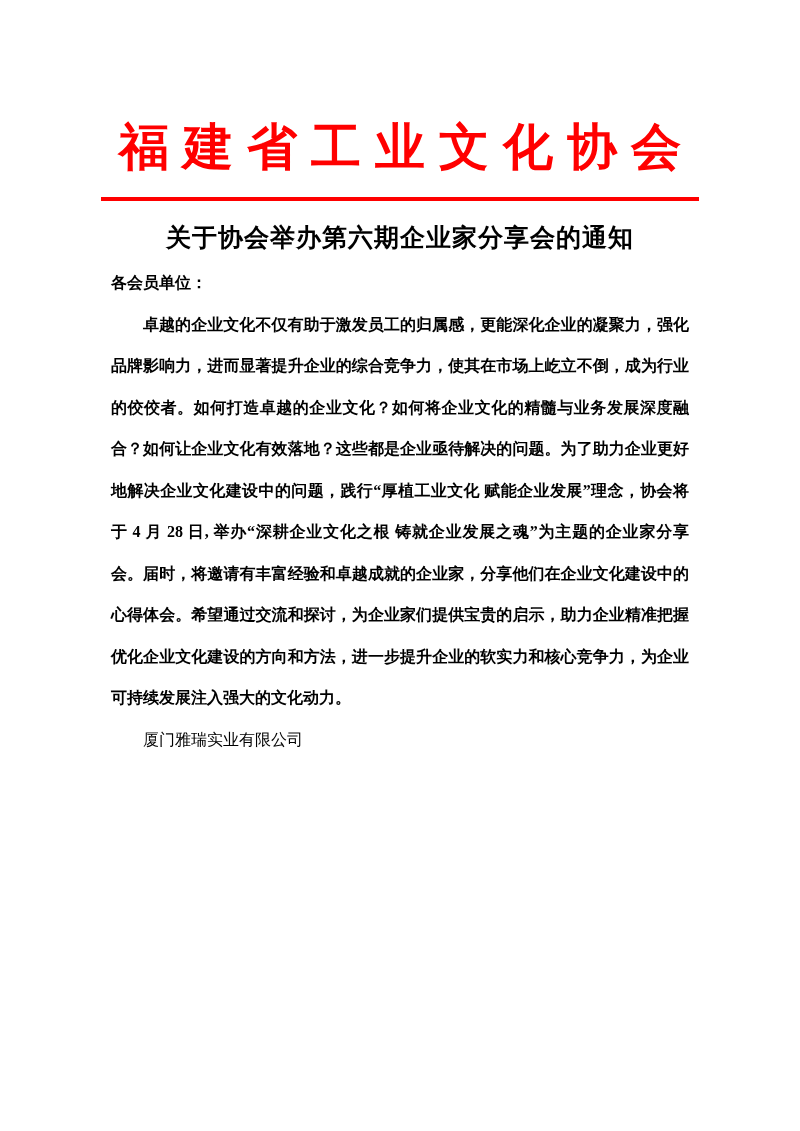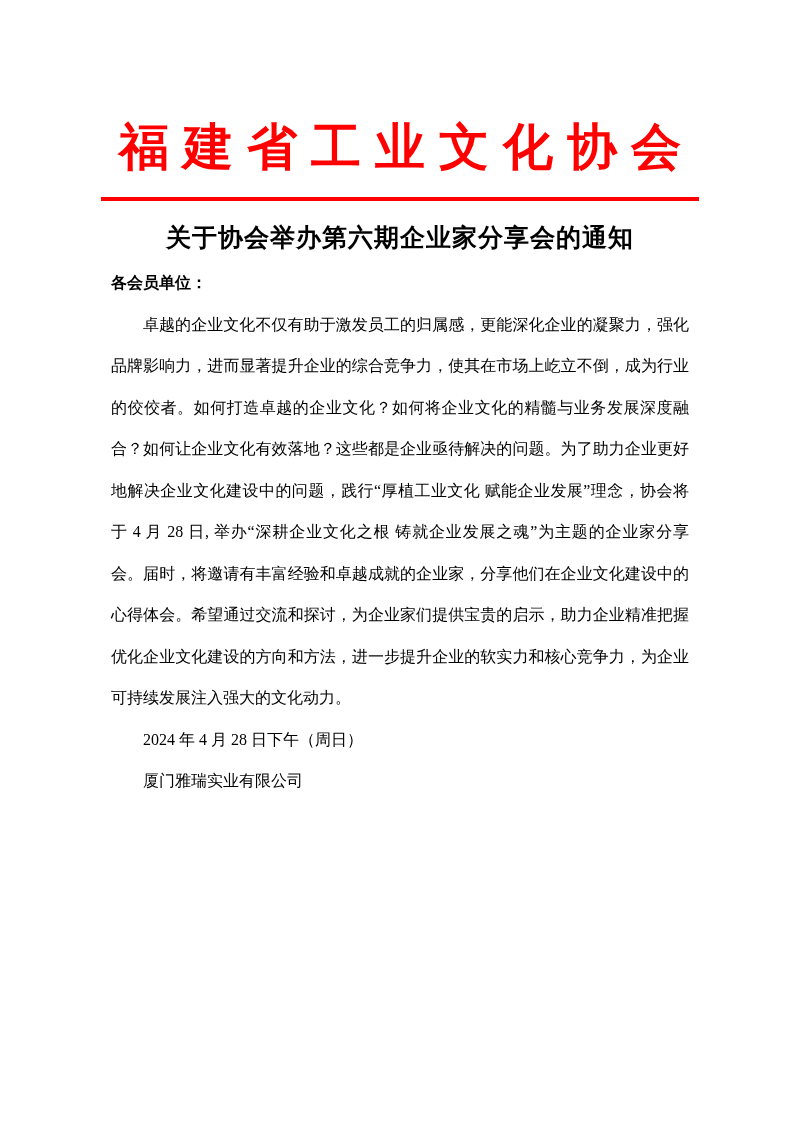--- a/index.html
+++ b/index.html
@@ -47,20 +47,21 @@
     line-height: 41.5px;
     text-align: justify;
   }
   .salutation {
     font-weight: bold;
     margin: 8px 0 0 0;
   }
   .body-para {
     margin: 0;
     text-indent: 2em;
+    font-weight: bold;
   }
   .sec-heading {
     font-weight: bold;
     margin: 0;
     text-indent: 2em;
   }
   .sec-line {
     margin: 0;
     text-indent: 2em;
   }
@@ -77,20 +78,19 @@
 
   <h1 class="notice-title">关于协会举办第六期企业家分享会的通知</h1>
 
   <div class="doc-content">
 
     <p class="salutation">各会员单位：</p>
 
     <p class="body-para">卓越的企业文化不仅有助于激发员工的归属感，更能深化企业的凝聚力，强化品牌影响力，进而显著提升企业的综合竞争力，使其在市场上屹立不倒，成为行业的佼佼者。如何打造卓越的企业文化？如何将企业文化的精髓与业务发展深度融合？如何让企业文化有效落地？这些都是企业亟待解决的问题。为了助力企业更好地解决企业文化建设中的问题，践行“厚植工业文化 赋能企业发展”理念，协会将于 4 月 28 日, 举办“深耕企业文化之根 铸就企业发展之魂”为主题的企业家分享会。届时，将邀请有丰富经验和卓越成就的企业家，分享他们在企业文化建设中的心得体会。希望通过交流和探讨，为企业家们提供宝贵的启示，助力企业精准把握优化企业文化建设的方向和方法，进一步提升企业的软实力和核心竞争力，为企业可持续发展注入强大的文化动力。</p>
 
 
-    <p class="sec-line">2024 年 4 月 28 日下午（周日）</p>
 
 
     <p class="sec-line">厦门雅瑞实业有限公司</p>
 
   </div>
 
 </div>
 
 </body></html>

